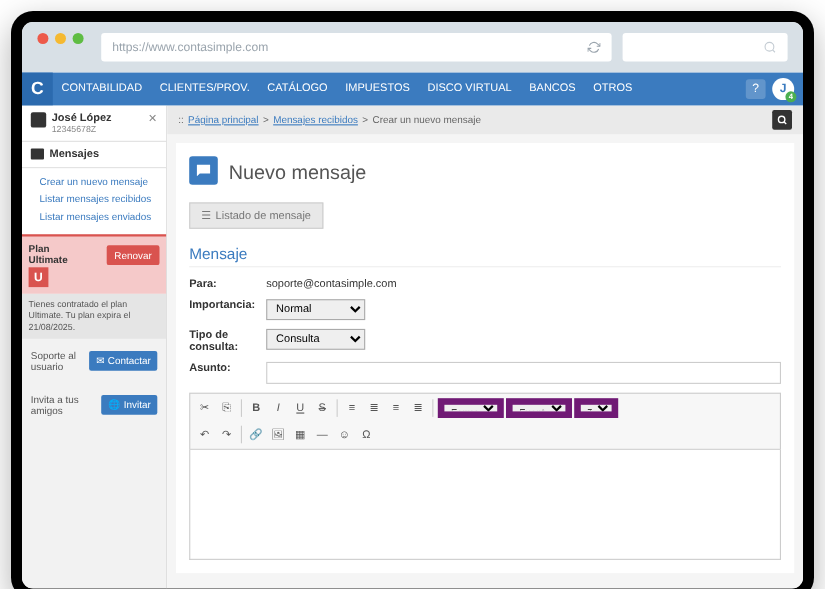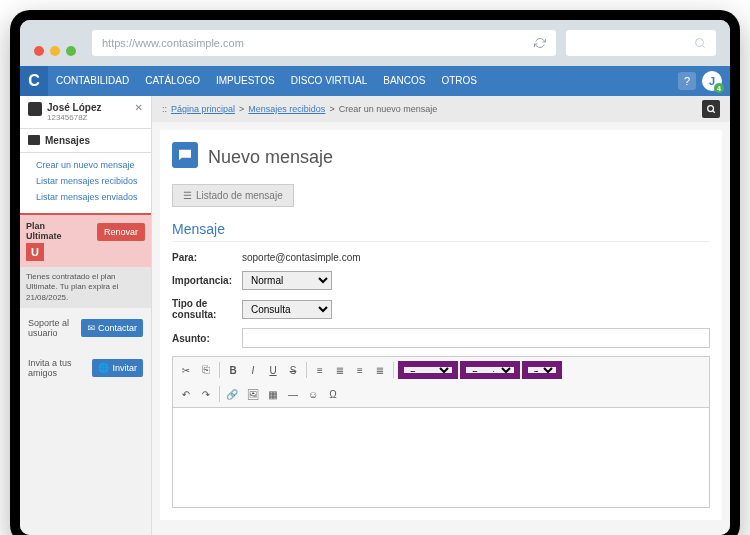--- a/index.html
+++ b/index.html
@@ -1,19 +1,19 @@
 <!DOCTYPE html>
 <html><head>
 <meta charset="utf-8">
 <style>
 *{box-sizing:border-box;margin:0;padding:0;font-family:Arial,Helvetica,sans-serif}
 body{background:#fff;display:flex;justify-content:center;align-items:flex-start;padding:10px}
 .device{width:750px;height:535px;background:#000;border-radius:20px;padding:10px;box-shadow:0 10px 30px rgba(0,0,0,.3)}
 .screen{width:100%;height:100%;background:#fff;border-radius:10px;overflow:hidden;display:flex;flex-direction:column}
-.browser-bar{background:#d8e0e6;padding:10px 14px;display:flex;align-items:flex-end;gap:10px}
+.browser-bar{background:#d8e0e6;padding:10px 14px;display:flex;align-items:flex-start;gap:10px}
 .traffic{display:flex;gap:6px;margin-right:6px}
 .dot{width:10px;height:10px;border-radius:50%}
 .dot.red{background:#ed5a4a}
 .dot.yellow{background:#f5b931}
 .dot.green{background:#5fbd43}
 .url-bar{flex:1;background:#fff;border-radius:3px;height:26px;display:flex;align-items:center;padding:0 10px;color:#9aa4ad;font-size:11px;justify-content:space-between}
 .search-bar{width:150px;background:#fff;border-radius:3px;height:26px;display:flex;align-items:center;justify-content:flex-end;padding:0 10px;color:#c4ccd3}
 .topnav{background:#3b7bbf;display:flex;align-items:center;height:30px;color:#fff;font-size:10px}
 .logo{width:28px;height:30px;background:#2b6aaE;display:flex;align-items:center;justify-content:center;font-weight:bold;font-size:16px;color:#fff}
 .nav-items{display:flex;flex:1}
@@ -45,21 +45,21 @@
 .crumb-bar{background:#eaeaea;padding:4px 10px;font-size:9px;color:#666;display:flex;align-items:center;gap:4px}
 .crumb-link{color:#3b7bbf;text-decoration:underline;cursor:pointer}
 .search-square{margin-left:auto;width:18px;height:18px;background:#333;border-radius:2px;display:flex;align-items:center;justify-content:center;color:#fff;font-size:10px}
 .content{background:#fff;margin:8px;padding:12px}
 .page-title-row{display:flex;align-items:flex-end;gap:10px;margin-bottom:16px}
 .title-icon{width:26px;height:26px;background:#3b7bbf;border-radius:3px;display:flex;align-items:center;justify-content:center;color:#fff;font-size:14px}
 .page-title{font-size:18px;color:#555;font-weight:normal}
 .list-btn{background:#e8e8e8;border:1px solid #ccc;color:#777;font-size:10px;padding:5px 10px;cursor:pointer;display:inline-flex;align-items:center;gap:4px}
 .form-section{margin-top:14px}
 .section-title{color:#3b7bbf;font-size:14px;font-weight:normal;border-bottom:1px solid #eee;padding-bottom:4px;margin-bottom:10px}
-.form-row{display:flex;align-items:center;font-size:10px;margin-bottom:8px}
+.form-row{display:flex;align-items:flex-start;font-size:10px;margin-bottom:8px}
 .form-label{width:70px;font-weight:bold;color:#333}
 .form-value{color:#333}
 .form-select{font-size:10px;padding:2px 4px;width:90px;border:1px solid #aaa}
 .form-input{flex:1;border:1px solid #ccc;height:20px;padding:0 5px;font-size:10px}
 .editor-toolbar{border:1px solid #ccc;background:#f7f7f7;padding:4px;display:flex;flex-wrap:wrap;gap:2px;align-items:center;font-size:10px;color:#666}
 .tb-btn{width:18px;height:18px;border:1px solid transparent;display:flex;align-items:center;justify-content:center;cursor:pointer;font-size:10px;color:#555}
 .tb-sep{width:1px;height:16px;background:#ccc;margin:0 2px}
 .tb-select{font-size:9px;padding:1px 2px;border:6px solid #701a75;height:18px}
 .editor-body{border:1px solid #ccc;border-top:none;height:100px;background:#fff}
 svg{display:block}
@@ -90,20 +90,21 @@
             <circle cx="11" cy="11" r="8"></circle>
             <path d="M21 21l-4.35-4.35"></path>
           </svg>
   </div>
 </div>
 
 <div class="topnav">
   <div class="logo">C</div>
   <div class="nav-items">
     <div class="nav-item">CONTABILIDAD</div>
+    <div class="nav-item">CLIENTES/PROV.</div>
     <div class="nav-item">CATÁLOGO</div>
     <div class="nav-item">IMPUESTOS</div>
     <div class="nav-item">DISCO VIRTUAL</div>
     <div class="nav-item">BANCOS</div>
     <div class="nav-item">OTROS</div>
   </div>
   <div class="nav-right">
     <div class="help-icon">?</div>
     <div class="avatar">
       <span>J</span>

